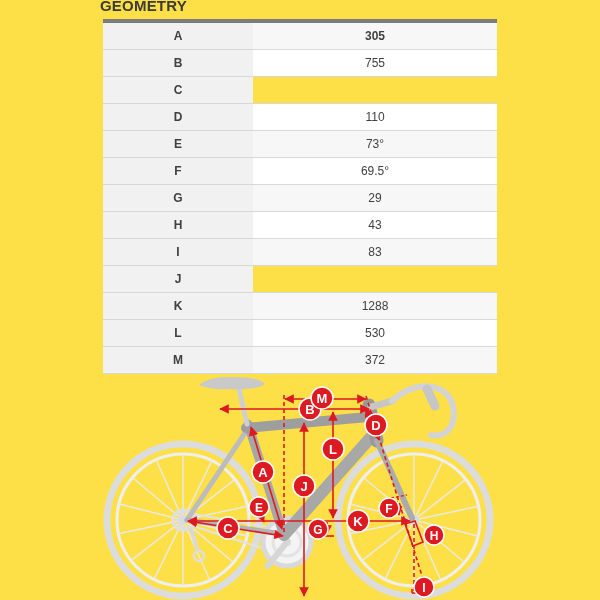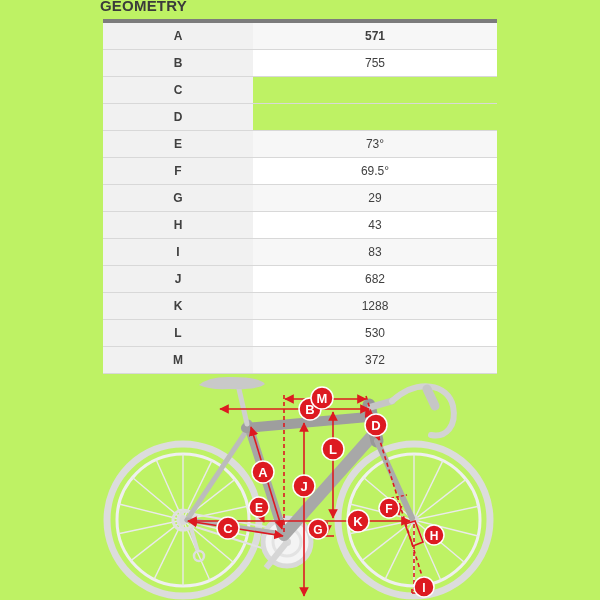--- a/index.html
+++ b/index.html
@@ -1,16 +1,16 @@
 <!DOCTYPE html>
 <html><head>
 <meta charset="utf-8">
 <style>
   html,body{margin:0;padding:0;background:#fff;}
-  .page{position:relative;width:600px;height:600px;background:#bef264;overflow:hidden;
+  .page{position:relative;width:600px;height:600px;background:#fde047;overflow:hidden;
         font-family:"Liberation Sans",sans-serif;}
   .title{position:absolute;left:100px;top:-3px;font-size:15px;font-weight:700;
          color:#3b3b3b;letter-spacing:.2px;margin:0;}
   .geo-table{position:absolute;left:103px;top:19px;width:394px;}
   .topbar{height:4px;background:#7c7c7c;}
   .row{display:flex;height:26px;border-bottom:1px solid #d8d8d8;}
   .cell{display:flex;align-items:center;justify-content:center;
         font-size:12px;color:#404040;}
   .cell.label{width:150px;background:#f1f1f1;font-weight:700;}
   .cell.value{flex:1;background:#fff;}
@@ -24,31 +24,32 @@
 <body>
 
 <div class="page">
 
   <h1 class="title">GEOMETRY</h1>
 
   <div class="geo-table">
     <div class="topbar"></div>
     <div class="row odd">
         <div class="cell label">A</div>
-        <div class="cell value v-bold">571</div>
+        <div class="cell value v-bold">305</div>
       </div>
     <div class="row">
         <div class="cell label">B</div>
         <div class="cell value">755</div>
       </div>
     <div class="row odd">
         <div class="cell label">C</div>
       </div>
     <div class="row">
         <div class="cell label">D</div>
+        <div class="cell value">110</div>
       </div>
     <div class="row odd">
         <div class="cell label">E</div>
         <div class="cell value">73°</div>
       </div>
     <div class="row">
         <div class="cell label">F</div>
         <div class="cell value">69.5°</div>
       </div>
     <div class="row odd">
@@ -58,21 +59,20 @@
     <div class="row">
         <div class="cell label">H</div>
         <div class="cell value">43</div>
       </div>
     <div class="row odd">
         <div class="cell label">I</div>
         <div class="cell value">83</div>
       </div>
     <div class="row">
         <div class="cell label">J</div>
-        <div class="cell value">682</div>
       </div>
     <div class="row odd">
         <div class="cell label">K</div>
         <div class="cell value">1288</div>
       </div>
     <div class="row">
         <div class="cell label">L</div>
         <div class="cell value">530</div>
       </div>
     <div class="row odd">

